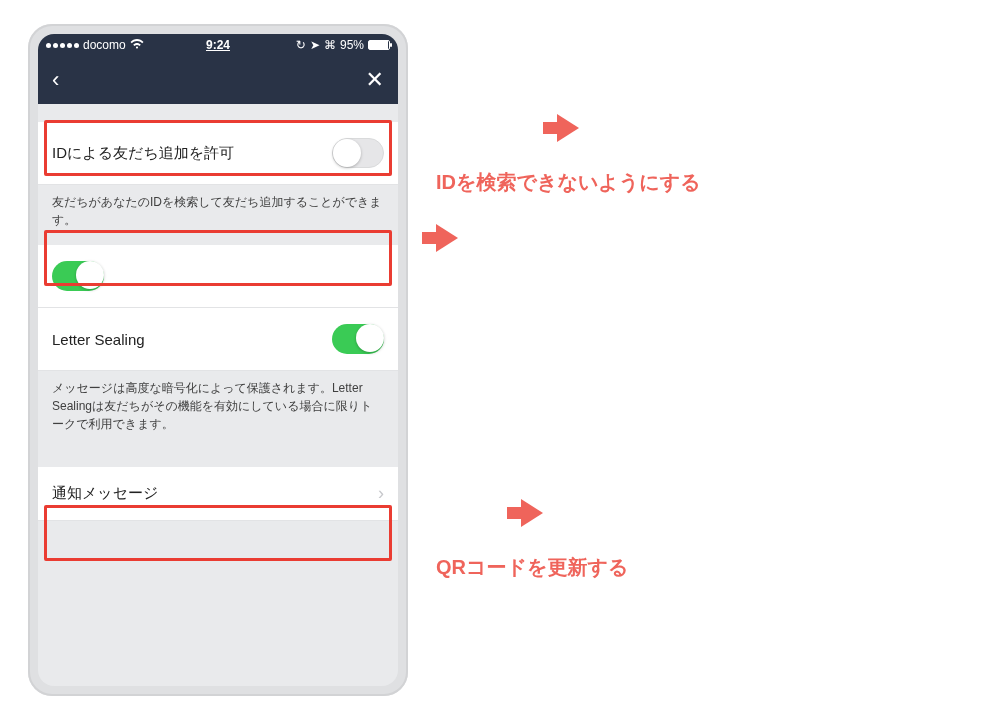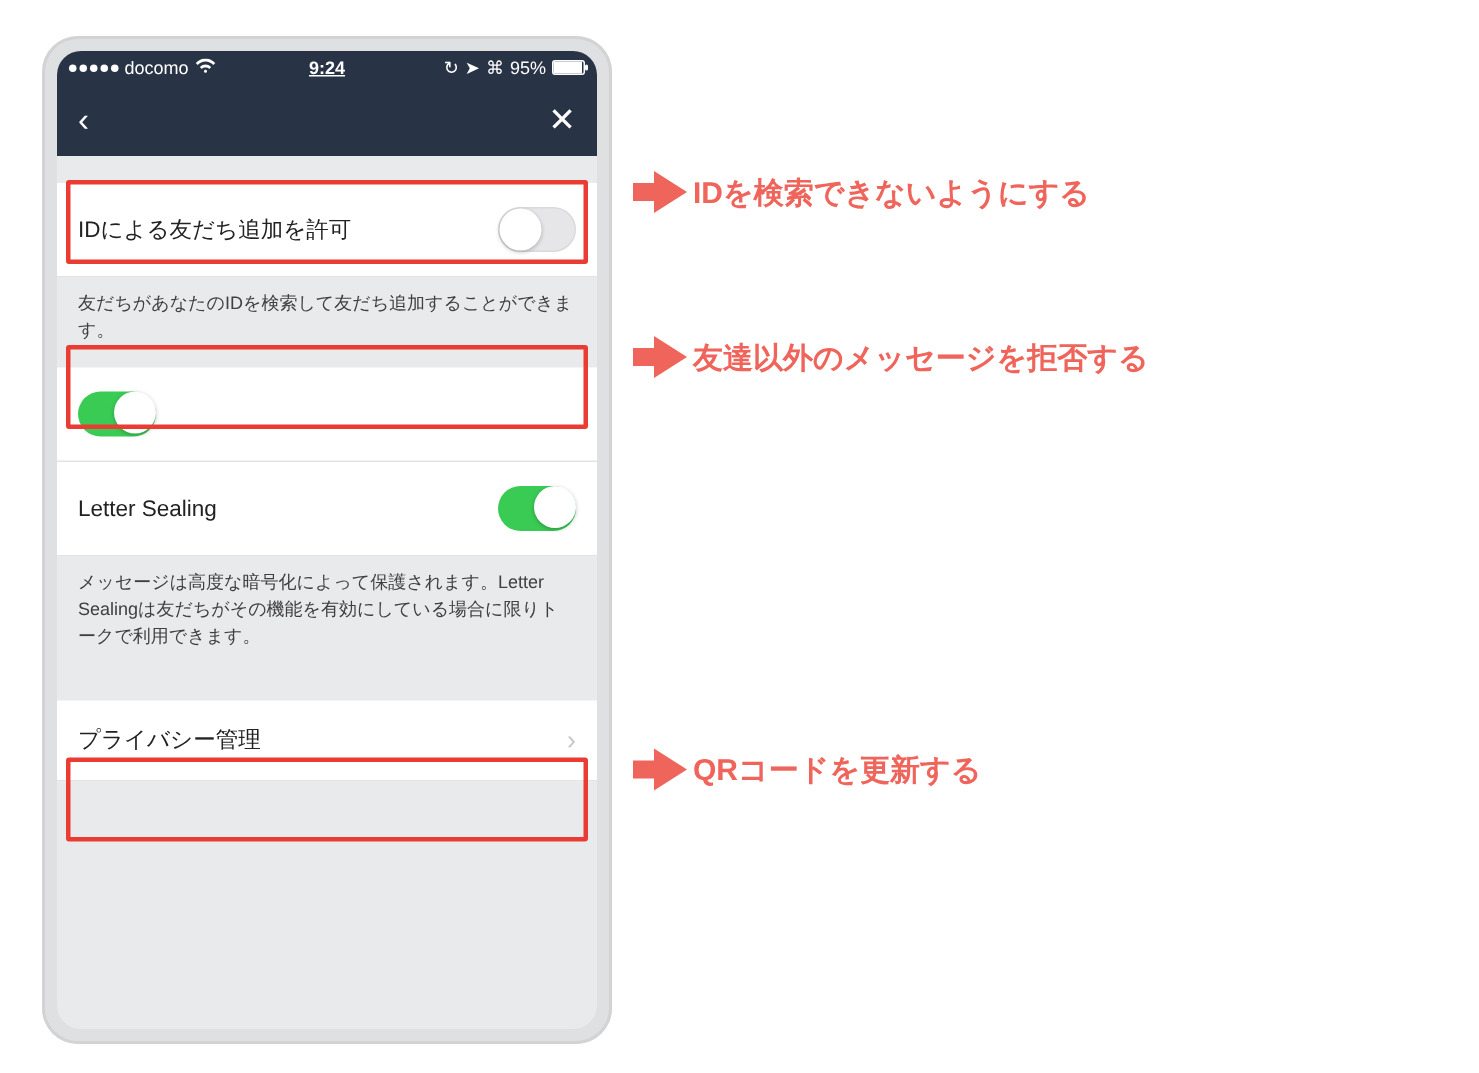--- a/index.html
+++ b/index.html
@@ -101,22 +101,23 @@
   .redbox {
     position: absolute;
     border: 3px solid #ea3c32;
     border-radius: 2px;
     pointer-events: none;
   }
   .annotation {
     position: absolute;
     display: flex;
     align-items: center;
-    gap: 4px;
+    gap: 27px;
     pointer-events: none;
+    flex-direction: column;
   }
   .arrow {
     width: 0; height: 0;
     border-top: 14px solid transparent;
     border-bottom: 14px solid transparent;
     border-left: 22px solid #ef645b;
     position: relative;
   }
   .arrow::before {
     content: "";
@@ -194,37 +195,36 @@
         <div class="toggle on">
             <div class="knob"></div>
           </div>
       </div>
       <div class="desc">メッセージは高度な暗号化によって保護されます。Letter Sealingは友だちがその機能を有効にしている場合に限りトークで利用できます。</div>
 
 
       <div class="gap"></div>
 
       <div class="row clickable">
-        <span class="label">プライバシー管理</span>
+        <span class="label">通知メッセージ</span>
         <span class="chevron">›</span>
       </div>
 
     </div>
 
     <div class="redbox" style="left:6px; top:86px; width:348px; height:56px;"></div>
     <div class="redbox" style="left:6px; top:196px; width:348px; height:56px;"></div>
     <div class="redbox" style="left:6px; top:471px; width:348px; height:56px;"></div>
 
   </div>
 </div>
 
 <div class="annotation" style="left:436px; top:114px;">
   <div class="arrow"></div>
   <div class="ann-text">IDを検索できないようにする</div>
 </div>
 <div class="annotation" style="left:436px; top:224px;">
   <div class="arrow"></div>
-  <div class="ann-text">友達以外のメッセージを拒否する</div>
 </div>
 <div class="annotation" style="left:436px; top:499px;justify-content:center;">
   <div class="arrow"></div>
   <div class="ann-text">QRコードを更新する</div>
 </div>
 
 </body></html>

